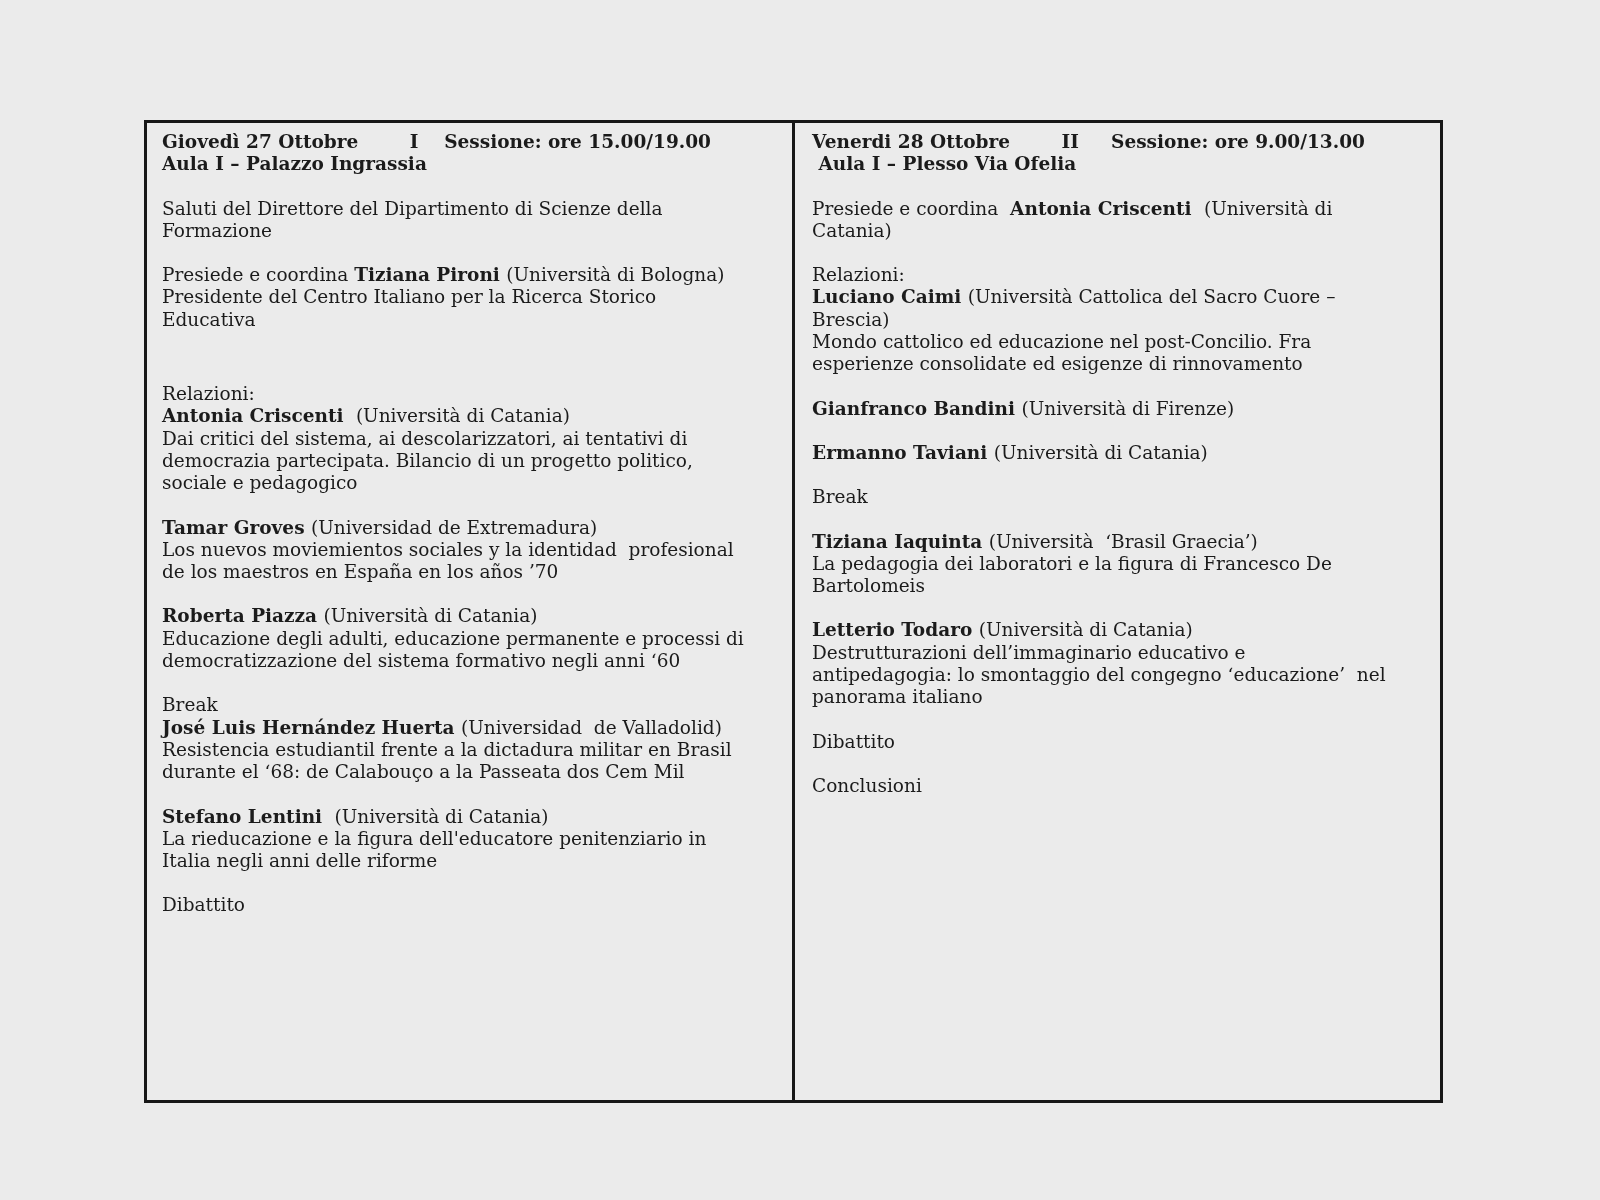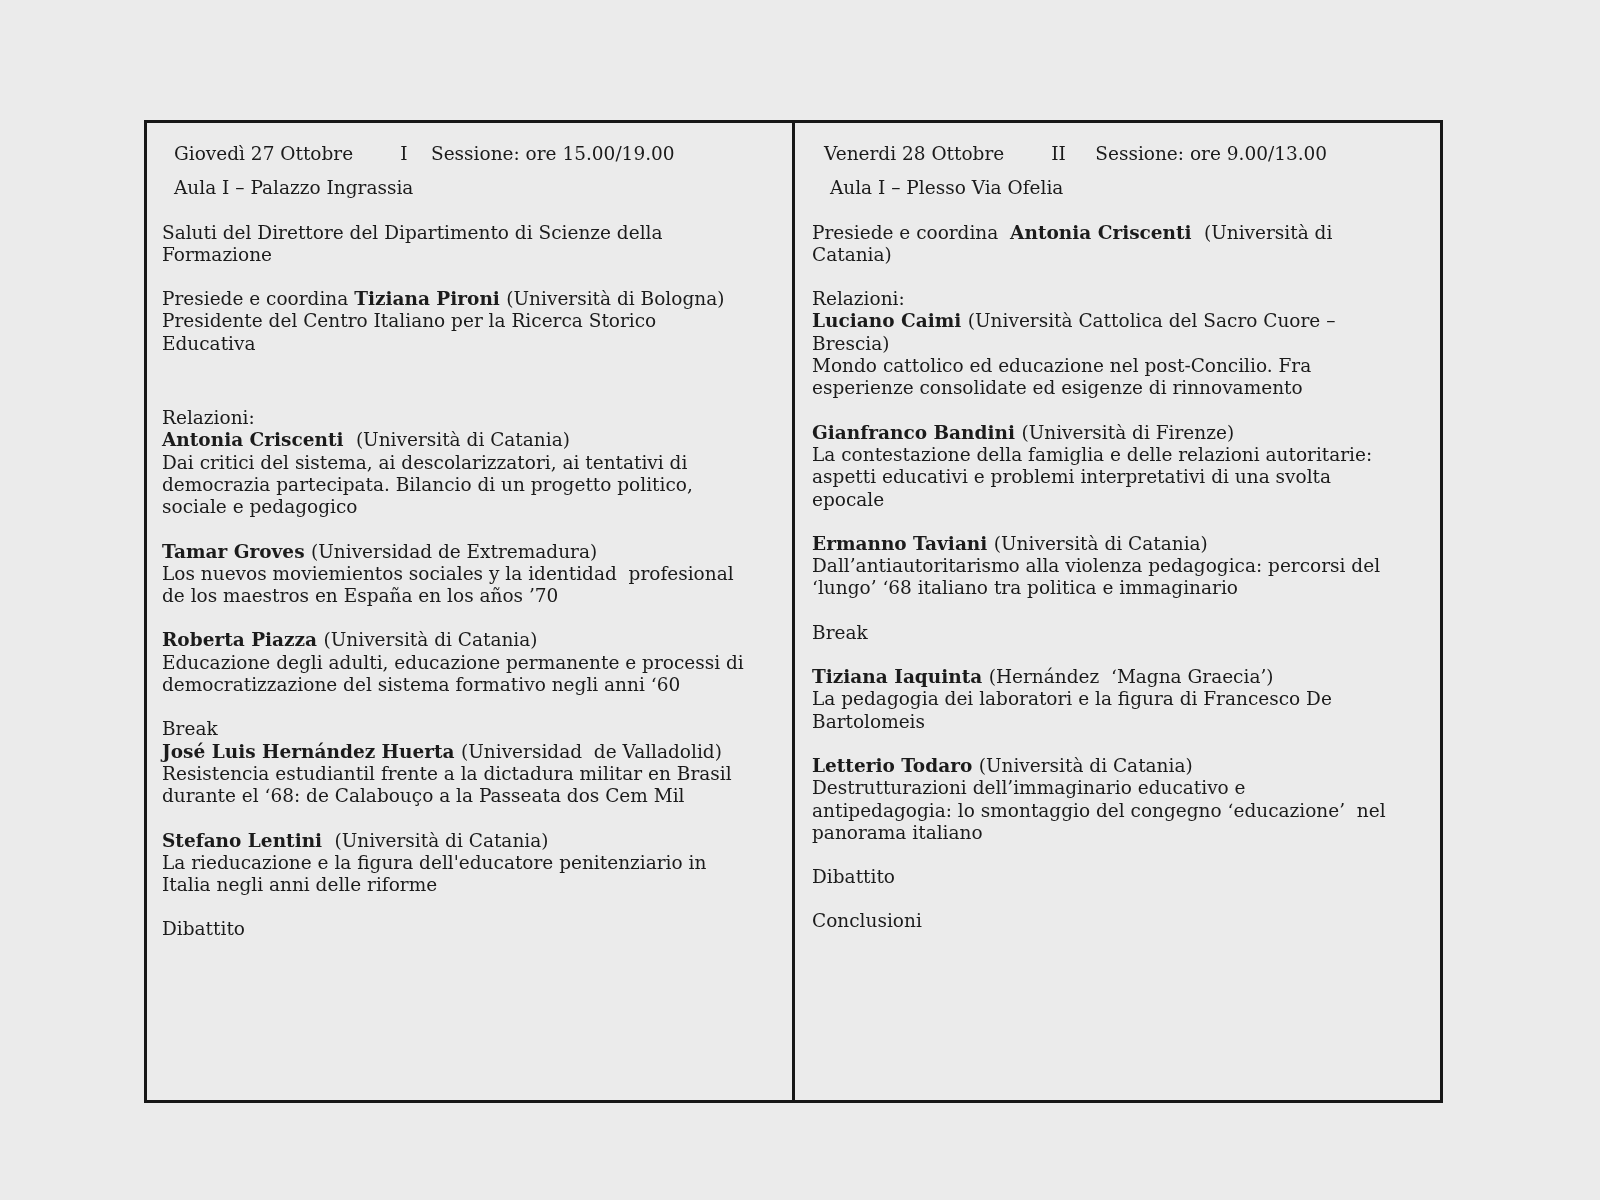--- a/index.html
+++ b/index.html
@@ -34,23 +34,23 @@
   .cell.left {
     width: 648px;
     padding: 8px 22px 0 15px;
   }
   .cell.right {
     width: 651px;
     border-left: 3px solid #171717;
     padding: 8px 6px 0 17px;
   }
   .hdr {
-    font-weight: normal;
+    font-weight: bold;
     white-space: pre-wrap;
-    margin: 12px;
+    margin: 0;
   }
   .para {
     margin: 22px 0 0 0;
     white-space: pre-wrap;
   }
   .para.gap-large {
     margin-top: 52px;
   }
   .s-r { font-style: normal; font-weight: normal; }
   .s-i { }
@@ -95,28 +95,25 @@
     <div class="hdr"> Aula I – Plesso Via Ofelia</div>
     <div class="body">
         <p class="para"><span class="s-i">Presiede e coordina  </span><span class="s-b">Antonia Criscenti </span><span class="s-i"> (Università di
 Catania)</span></p>
         <p class="para"><span class="s-i">Relazioni:
 </span><span class="s-b">Luciano Caimi </span><span class="s-i">(Università Cattolica del Sacro Cuore –
 Brescia)
 </span><span class="s-i">Mondo cattolico ed educazione nel post-Concilio. Fra
 esperienze consolidate ed esigenze di rinnovamento</span></p>
         <p class="para"><span class="s-b">Gianfranco Bandini </span><span class="s-i">(Università di Firenze)
-</span><span class="s-i">La contestazione della famiglia e delle relazioni autoritarie:
-aspetti educativi e problemi interpretativi di una svolta
-epocale</span></p>
+</span></p>
         <p class="para"><span class="s-b">Ermanno Taviani </span><span class="s-i">(Università di Catania)
-</span><span class="s-i">Dall’antiautoritarismo alla violenza pedagogica: percorsi del
-‘lungo’ ‘68 italiano tra politica e immaginario</span></p>
+</span></p>
         <p class="para"><span class="s-i">Break</span></p>
-        <p class="para"><span class="s-b">Tiziana Iaquinta </span><span class="s-i">(Hernández  ‘Magna Graecia’)
+        <p class="para"><span class="s-b">Tiziana Iaquinta </span><span class="s-i">(Università  ‘Brasil Graecia’)
 </span><span class="s-i">La pedagogia dei laboratori e la figura di Francesco De
 Bartolomeis</span></p>
         <p class="para"><span class="s-b">Letterio Todaro </span><span class="s-i">(Università di Catania)
 </span><span class="s-i">Destrutturazioni dell’immaginario educativo e
 antipedagogia: lo smontaggio del congegno ‘educazione’  nel
 panorama italiano</span></p>
         <p class="para"><span class="s-i">Dibattito</span></p>
         <p class="para"><span class="s-i">Conclusioni</span></p>
       </div>
   </div>

